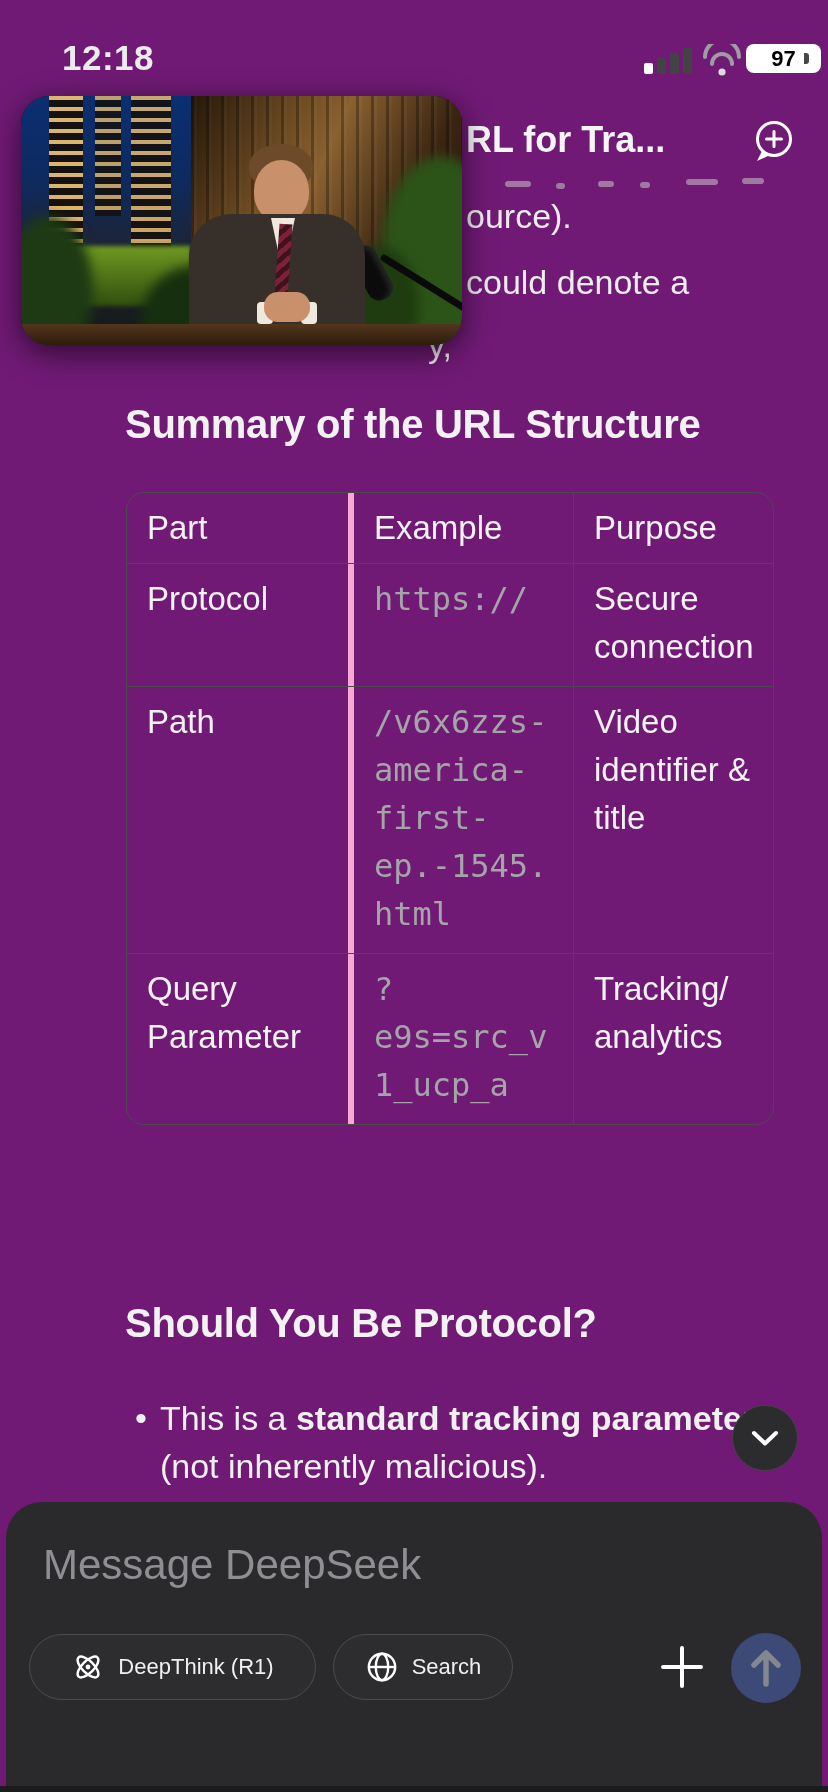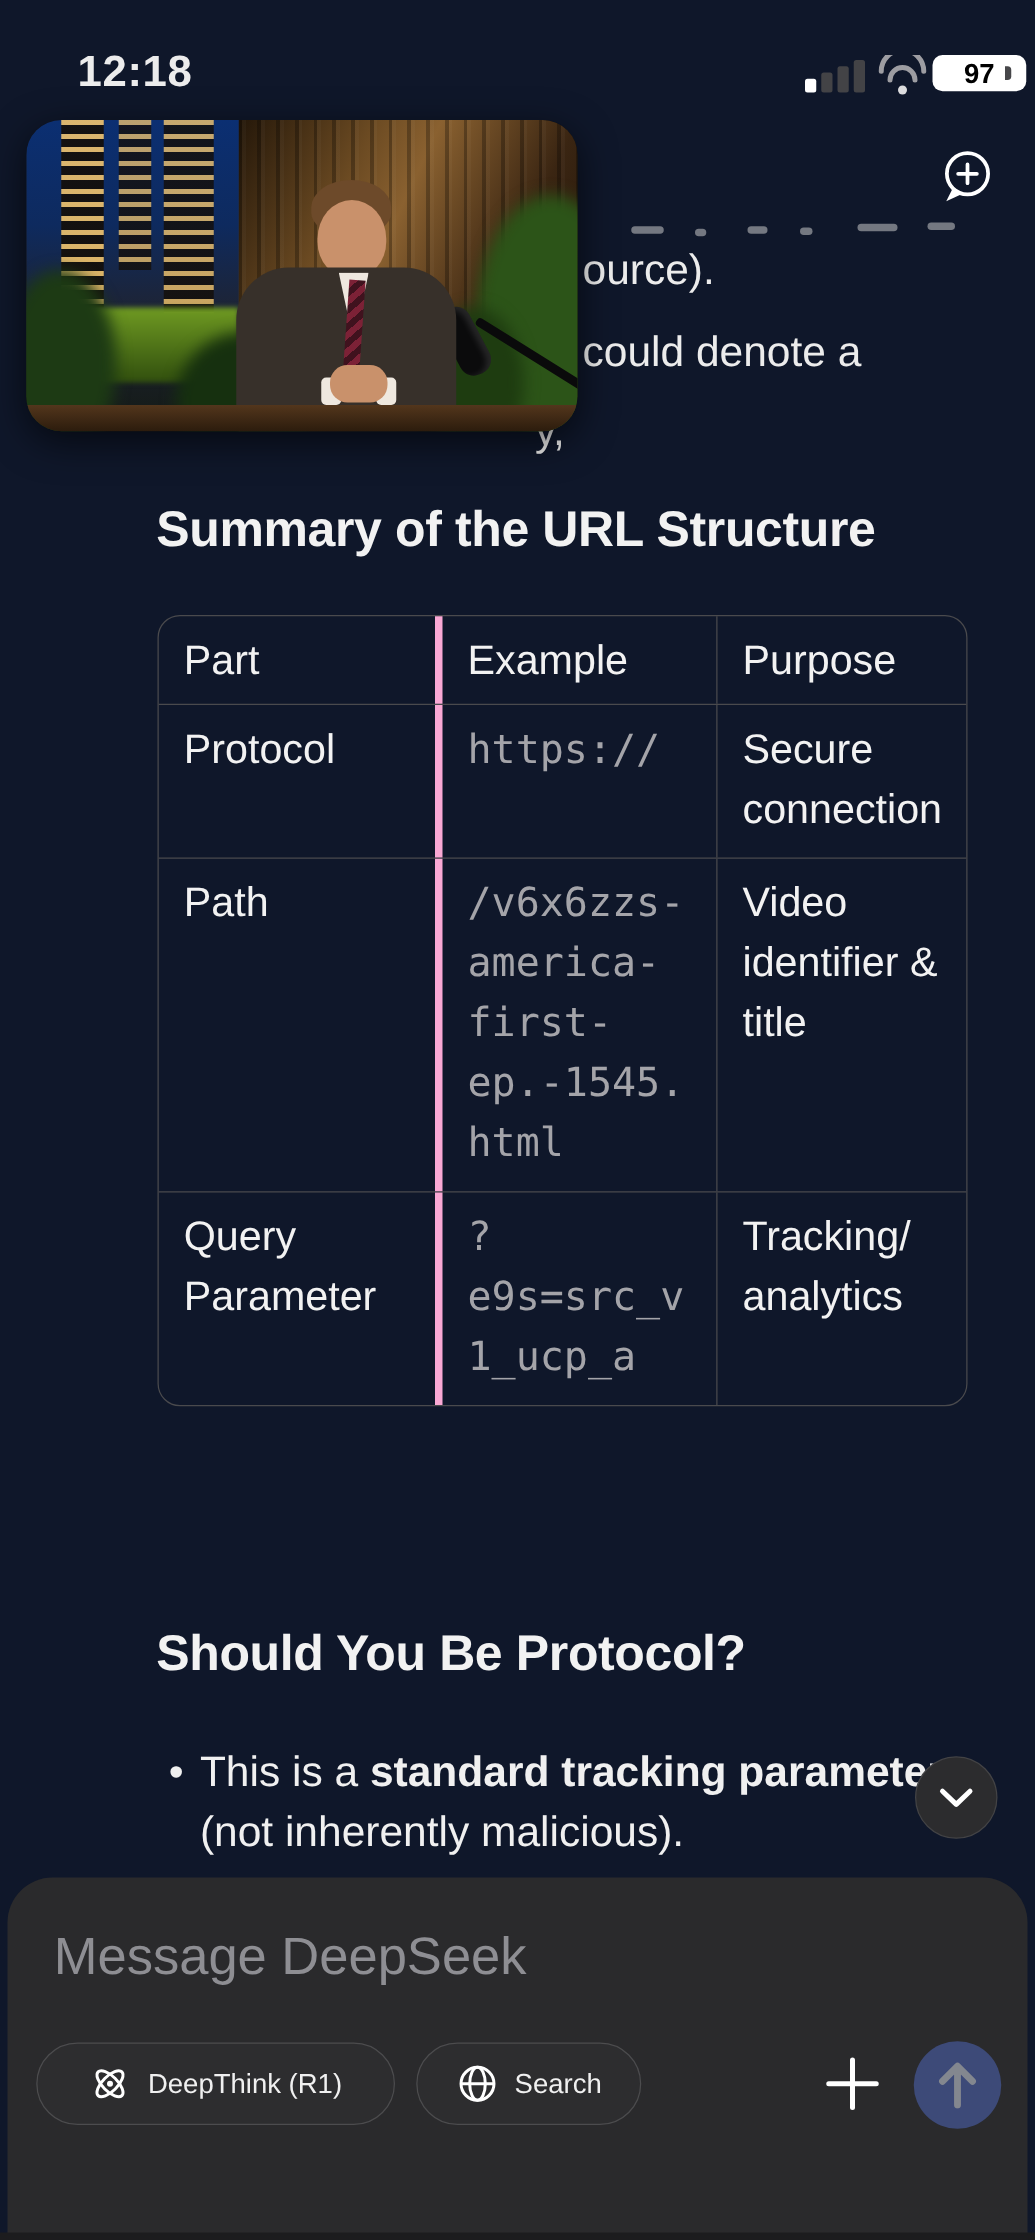--- a/index.html
+++ b/index.html
@@ -1,18 +1,18 @@
 <!DOCTYPE html>
 <html><head>
 <meta charset="utf-8">
 <style>
   html,body{margin:0;padding:0;background:#000;}
   body{width:828px;height:1792px;position:relative;overflow:hidden;
        font-family:"Liberation Sans",sans-serif;color:#f2f2f2;}
-  .page{position:absolute;inset:0;background:#0f172a;}
+  .page{position:absolute;inset:0;background:#701a75;}
   .abs{position:absolute;}
 
   
   .time{left:62px;top:38px;font-size:35px;font-weight:600;letter-spacing:.5px;color:#ececec;}
   .sigbar{width:9px;border-radius:2px;background:#434346;bottom:0;position:absolute;}
   .sig{left:644px;top:46px;width:48px;height:28px;}
   .sigbar.on{background:#fff;}
   .wifi{left:700px;top:44px;}
   .batt{left:746px;top:44px;width:75px;height:29px;background:#fff;border-radius:8px;
         display:flex;align-items:center;justify-content:center;}
@@ -111,20 +111,21 @@
       <path d="M5 13 A 17 17 0 0 1 39 13" fill="none" stroke="#9d9da2" stroke-width="4" stroke-linecap="round"></path>
       <path d="M12 20 A 10 10 0 0 1 32 20" fill="none" stroke="#9d9da2" stroke-width="4" stroke-linecap="round"></path>
       <circle cx="22" cy="28" r="3.6" fill="#dcdcde"></circle>
     </svg>
   </div>
   <div class="abs batt">
     <span>97</span>
   </div>
   <div class="abs battnub"></div>
 
+  <div class="abs chat-title">RL for Tra...</div>
   <div class="abs newchat">
     <svg width="50" height="46" viewBox="0 0 50 46">
       <circle cx="24" cy="20" r="16.5" fill="none" stroke="#fff" stroke-width="3"></circle>
       <path d="M12 32 L7 42 L20 36 Z" fill="#fff"></path>
       <path d="M24 12.5 V27.5 M16.5 20 H31.5" stroke="#fff" stroke-width="3" stroke-linecap="round"></path>
     </svg>
   </div>
 
   <div>
     <span class="abs frag-dash" style="left:505px;top:181px;width:26px;"></span>

